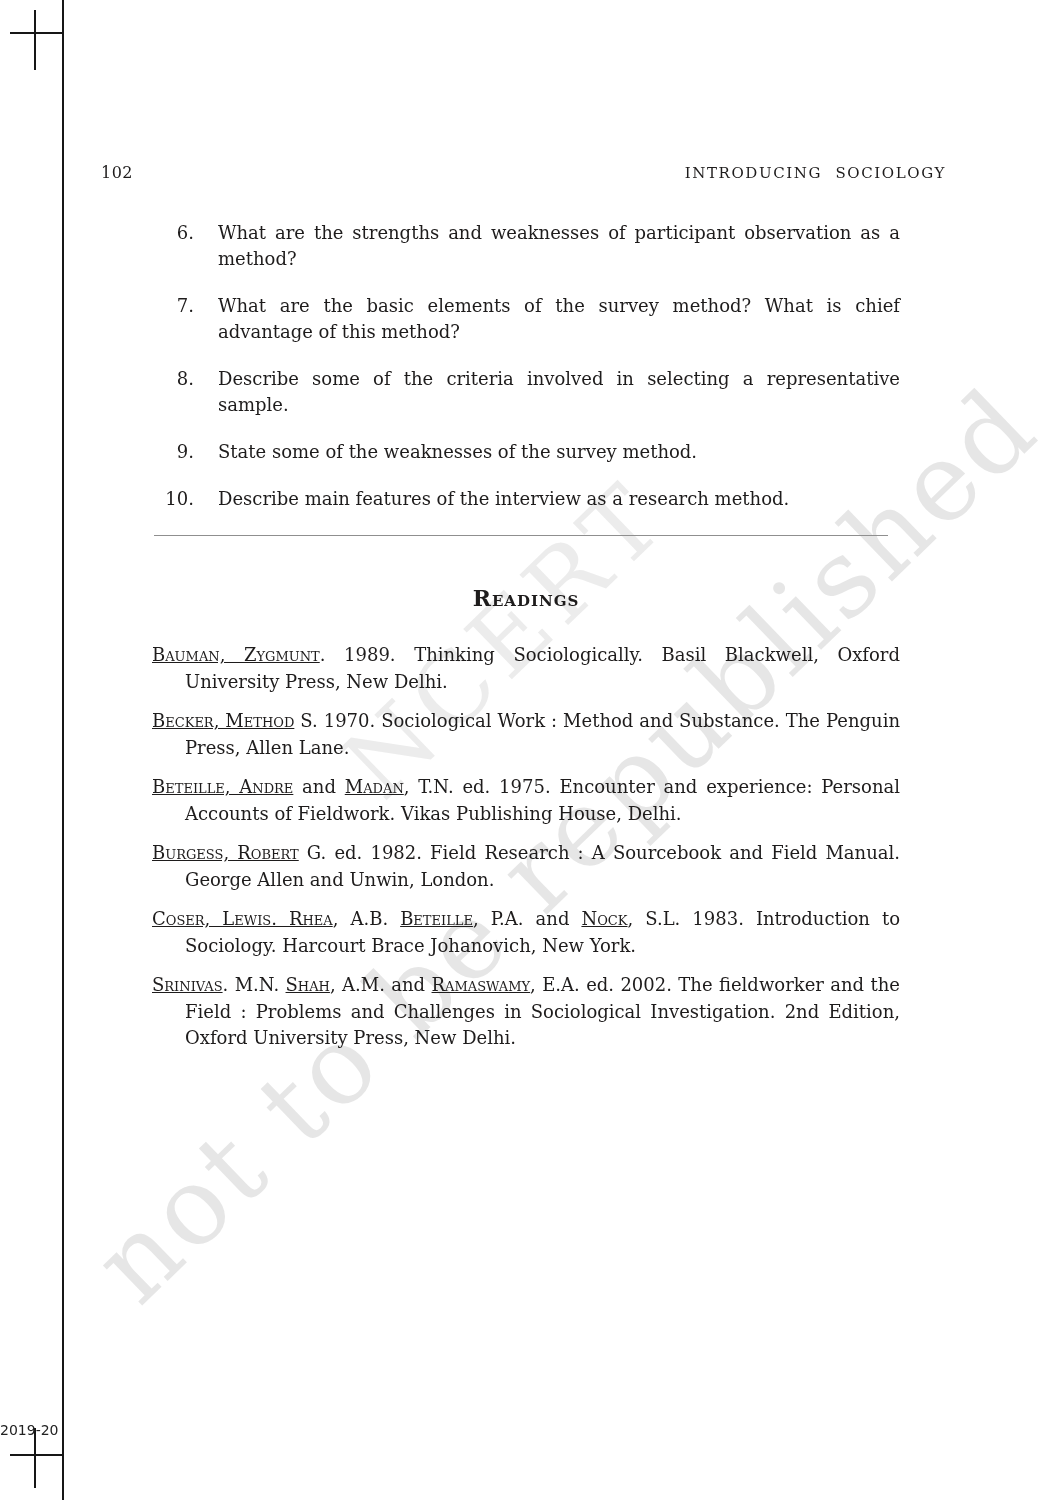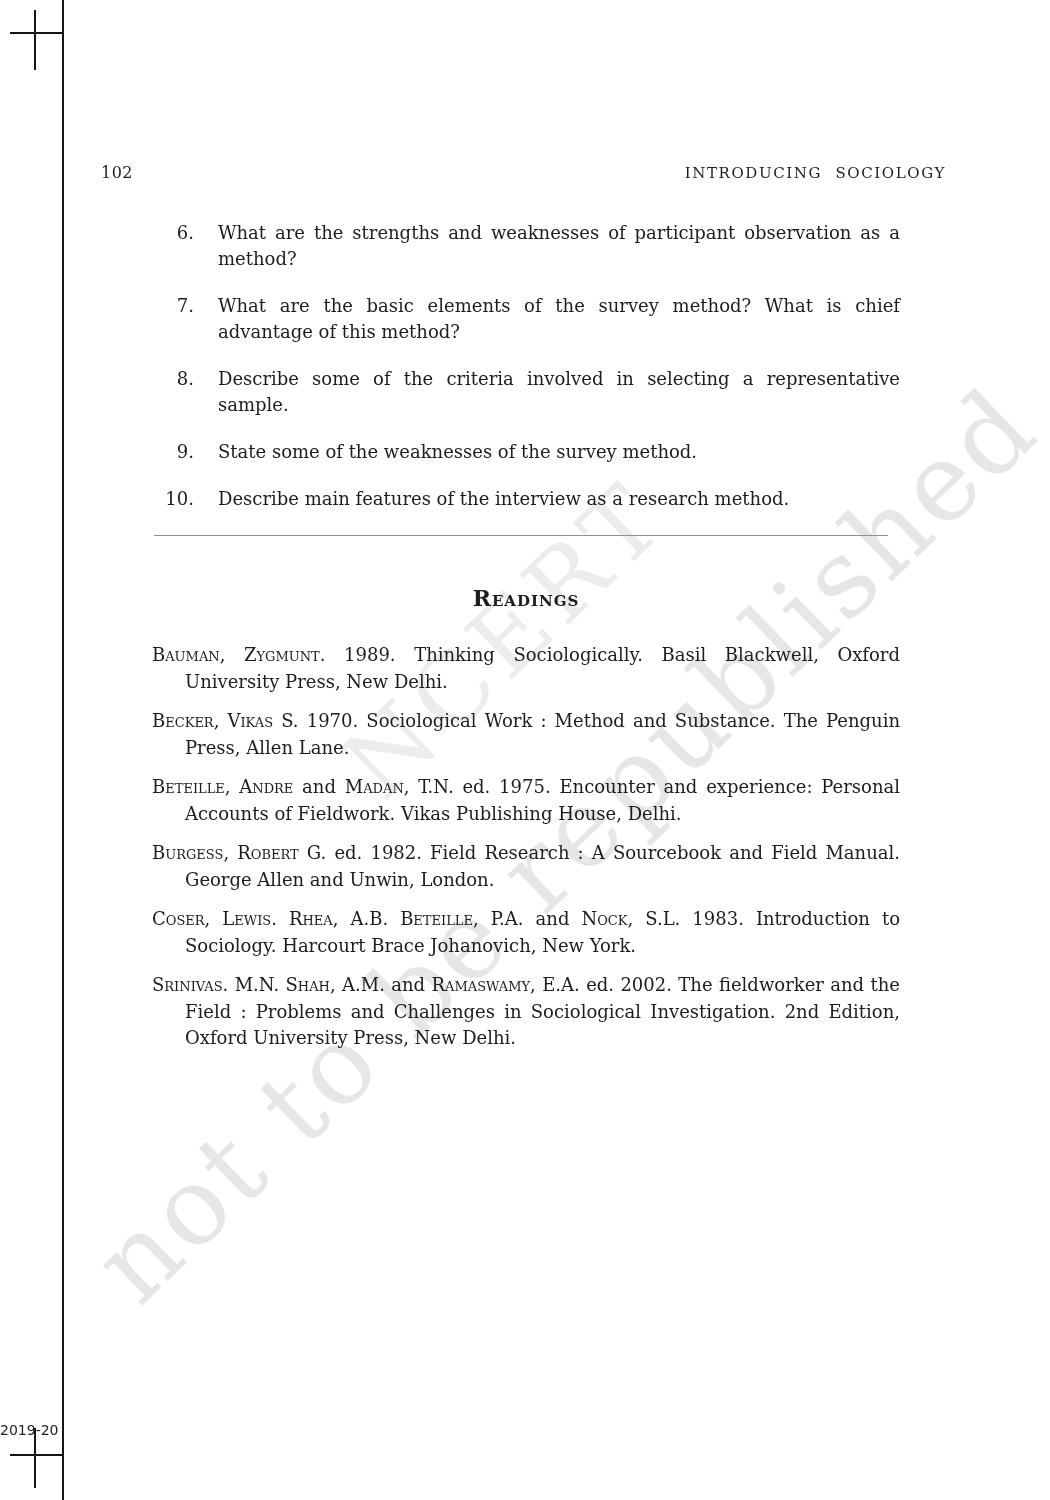--- a/index.html
+++ b/index.html
@@ -83,21 +83,21 @@
     letter-spacing: 1px;
     margin: 49px 0 31px 0;
   }
 
   .reference {
     font-size: 18px; line-height: 26.5px;
     text-align: justify;
     padding-left: 33px; text-indent: -33px;
     margin: 0 0 13px 0;
   }
-  .sc { font-variant: small-caps; }
+  .sc { font-variant: small-caps; text-decoration: underline; }
   .it { }
 
   .footer {
     position: absolute; top: 1422px; left: 0; right: 0;
     font-family: "DejaVu Sans", "Liberation Sans", sans-serif;
     font-size: 14px;
     color: #222222;
   }
 </style>
 </head>
@@ -150,21 +150,21 @@
 
       <div class="divider"></div>
 
       <div class="readings-heading">Readings</div>
 
       <p class="reference">
         <span class="sc">Bauman, Zygmunt</span><span>. 1989. </span><span class="it">Thinking Sociologically.</span><span> Basil Blackwell, Oxford University Press, New Delhi.</span>
       </p>
 
       <p class="reference">
-        <span class="sc">Becker, Vikas</span><span> S. 1970. </span><span class="it">Sociological Work : Method and Substance.</span><span> The Penguin Press, Allen Lane.</span>
+        <span class="sc">Becker, Method</span><span> S. 1970. </span><span class="it">Sociological Work : Method and Substance.</span><span> The Penguin Press, Allen Lane.</span>
       </p>
 
       <p class="reference">
         <span class="sc">Beteille, Andre</span><span> and </span><span class="sc">Madan</span><span>, T.N. ed. 1975. </span><span class="it">Encounter and experience: Personal Accounts of Fieldwork.</span><span> Vikas Publishing House, Delhi.</span>
       </p>
 
       <p class="reference">
         <span class="sc">Burgess, Robert</span><span> G. ed. 1982. </span><span class="it">Field Research : A Sourcebook and Field Manual.</span><span> George Allen and Unwin, London.</span>
       </p>
 

